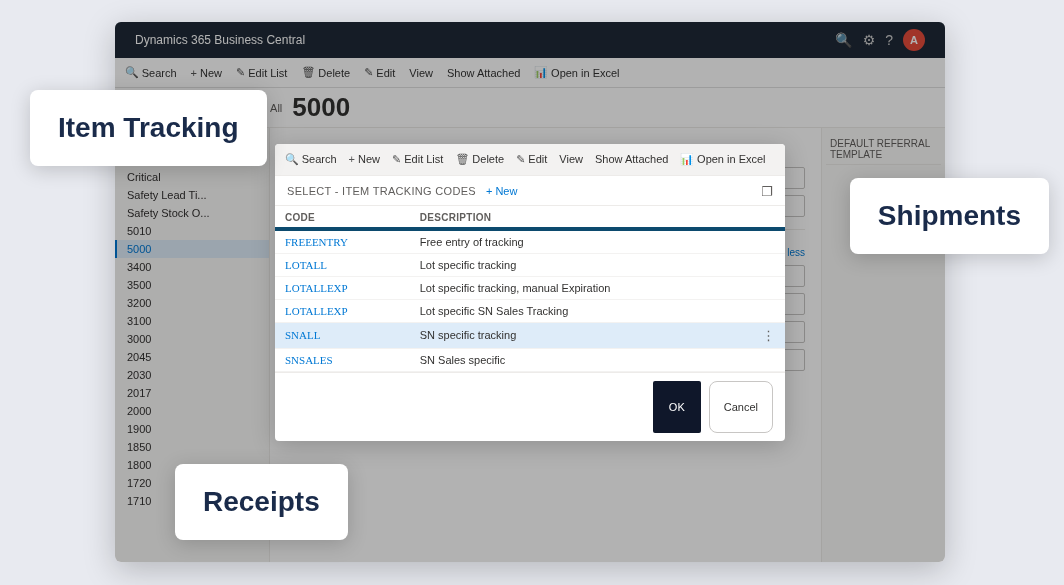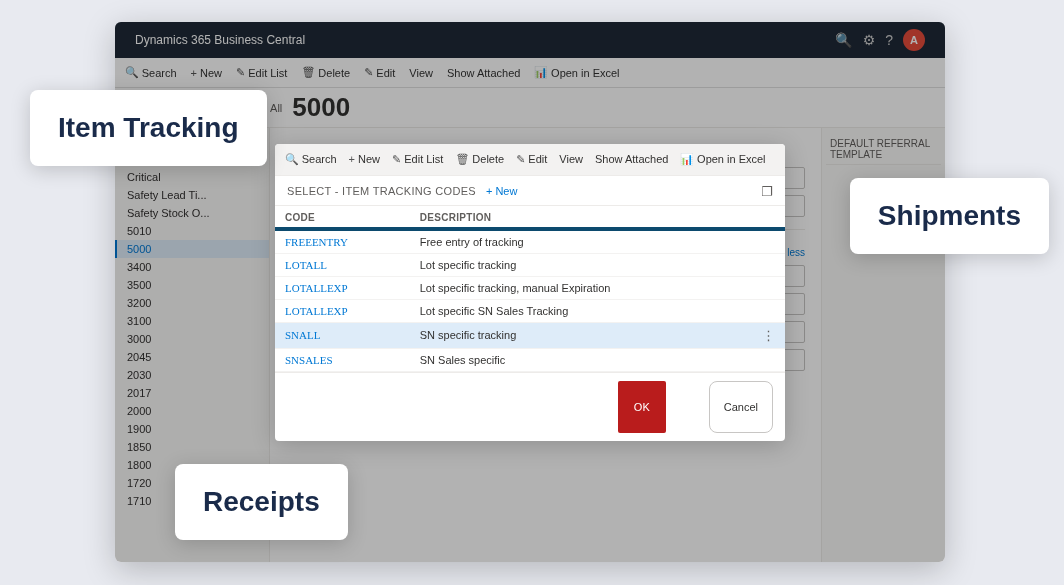--- a/index.html
+++ b/index.html
@@ -338,37 +338,36 @@
 
     
     .modal-footer {
       padding: 8px 12px;
       display: flex;
       justify-content: flex-end;
       gap: 8px;
       border-top: 1px solid #edebe9;
     }
     .btn-ok {
-      background: #b91c1c;
+      background: #0f172a;
       color: #fff;
       border: none;
       padding: 20px 16px;
       font-size: 11px;
       border-radius: 2px;
       cursor: pointer;
     }
     .btn-cancel {
       background: #fff;
       color: #323130;
       border: 1px solid #c8c6c4;
       padding: 4px 14px;
       font-size: 11px;
       border-radius: 8px;
       cursor: pointer;
-      margin-left: 35px;
     }
 
     
     .float-label {
       position: absolute;
       background: #fff;
       border-radius: 8px;
       box-shadow: 0 4px 20px rgba(0,0,0,0.18);
       padding: 22px 28px;
       z-index: 20;

